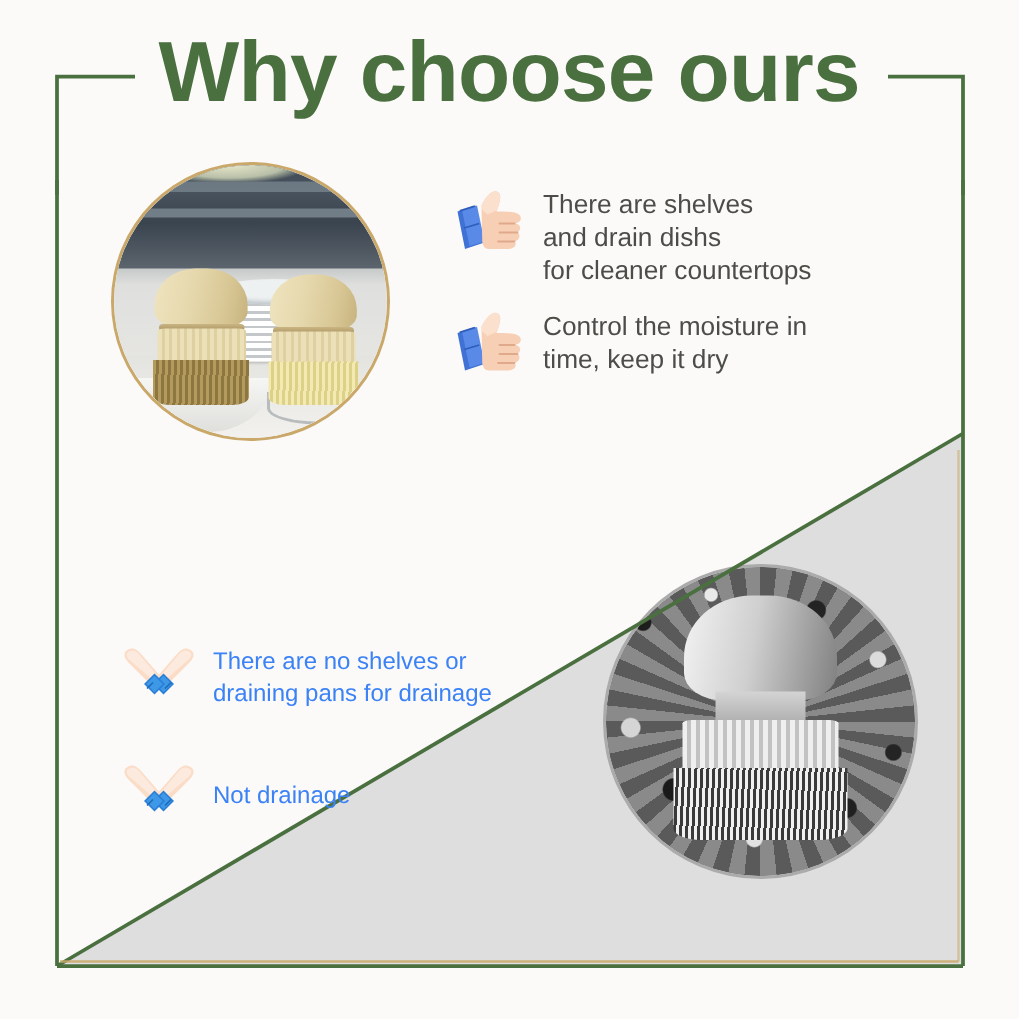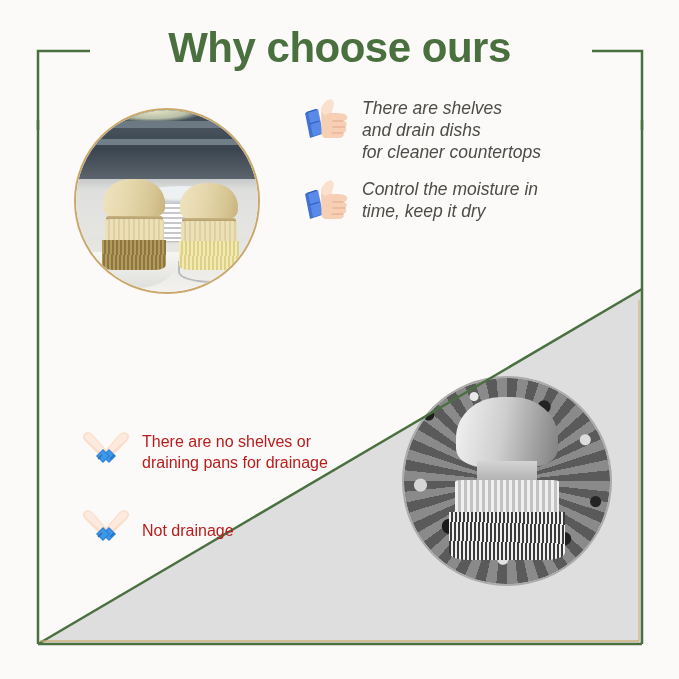--- a/index.html
+++ b/index.html
@@ -54,21 +54,21 @@
     pointer-events: none;
   }
 
   
   .title {
     position: absolute;
     left: 0;
     top: 15px;
     width: 679px;
     text-align: center;
-    font-size: 42px;
+    font-size: 57px;
     line-height: 66px;
     font-weight: bold;
     color: #4b7040;
     letter-spacing: -0.5px;
     z-index: 6;
     font-family: "Liberation Sans", sans-serif;
   }
 
   
   .photo-circle {
@@ -168,24 +168,23 @@
                  border-radius:6% 6% 4% 4%;
                  background: repeating-linear-gradient(90deg,#efefef 0 3px,#c2c2c2 3px 6px); }
   .bw-brush .br{ position:absolute; left:-4%; top:72%; width:108%; height:30%;
                  border-radius:0 0 16% 16%;
                  background: repeating-linear-gradient(93deg,#f0f0f0 0 2px,#3a3a3a 2px 4px); }
 
   
   .pro-list {
     position: absolute;
     left: 300px;
-    top: 96px;
+    top: 124px;
     width: 336px;
     z-index: 6;
-    font-style: italic;
   }
   .pro-row {
     display: flex;
     align-items: flex-start;
     margin-bottom: 10px;
   }
   .pro-row .txt {
     font-size: 17.5px;
     line-height: 22px;
     color: #4c4c48;
@@ -202,21 +201,21 @@
     z-index: 6;
   }
   .con-row {
     display: flex;
     align-items: center;
     margin-bottom: 30px;
   }
   .con-row .txt {
     font-size: 16px;
     line-height: 21px;
-    color: #b91c1c;
+    color: #3b82f6;
     white-space: pre-line;
     font-family: "Liberation Sans", sans-serif;
   }
 
   
   .icon-thumb {
     width: 56px;
     height: 50px;
     flex: 0 0 56px;
     position: relative;

